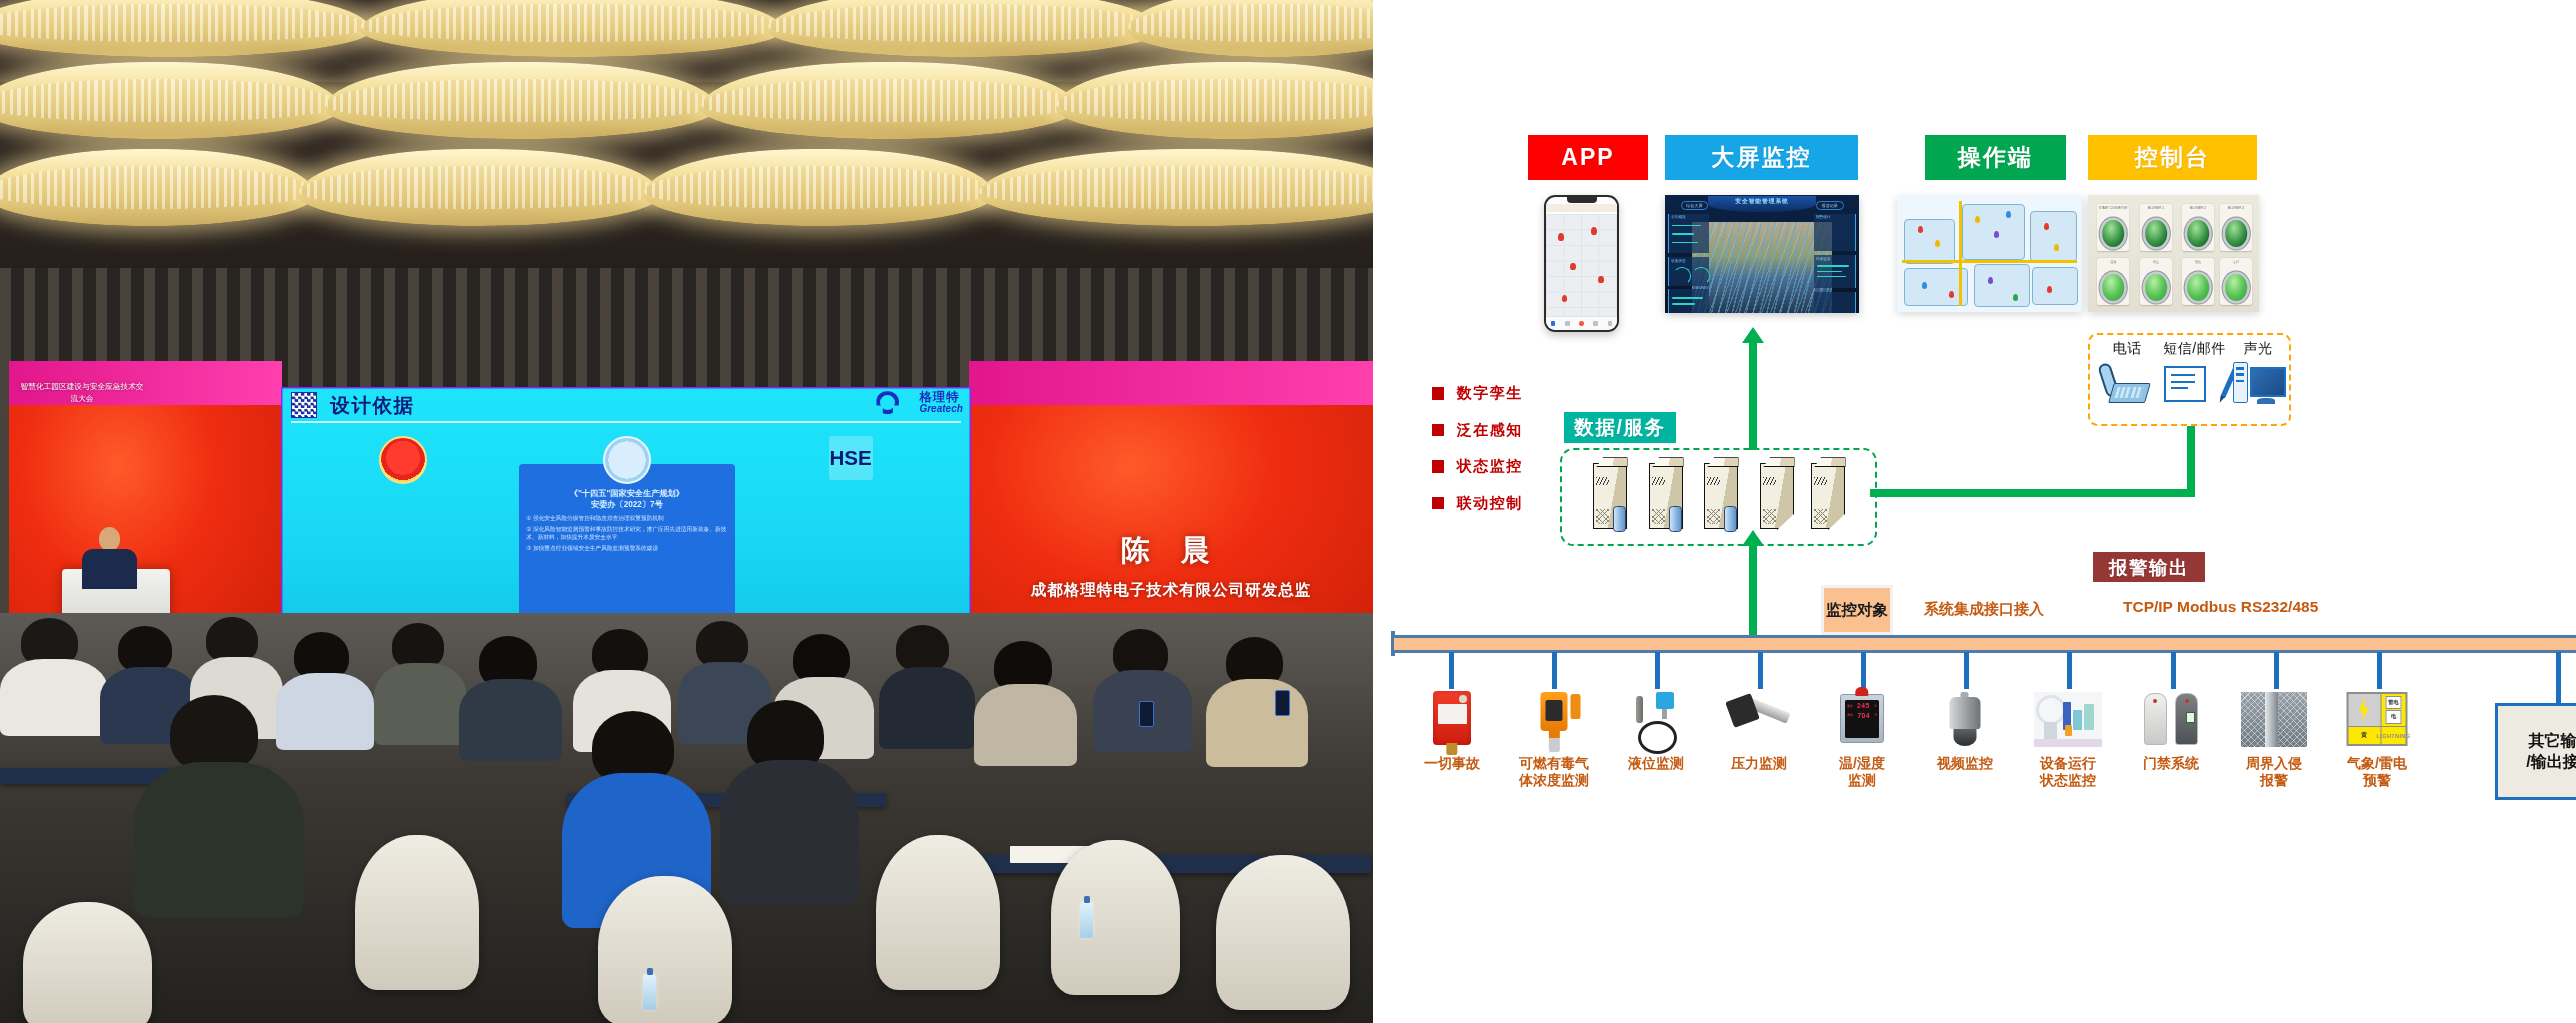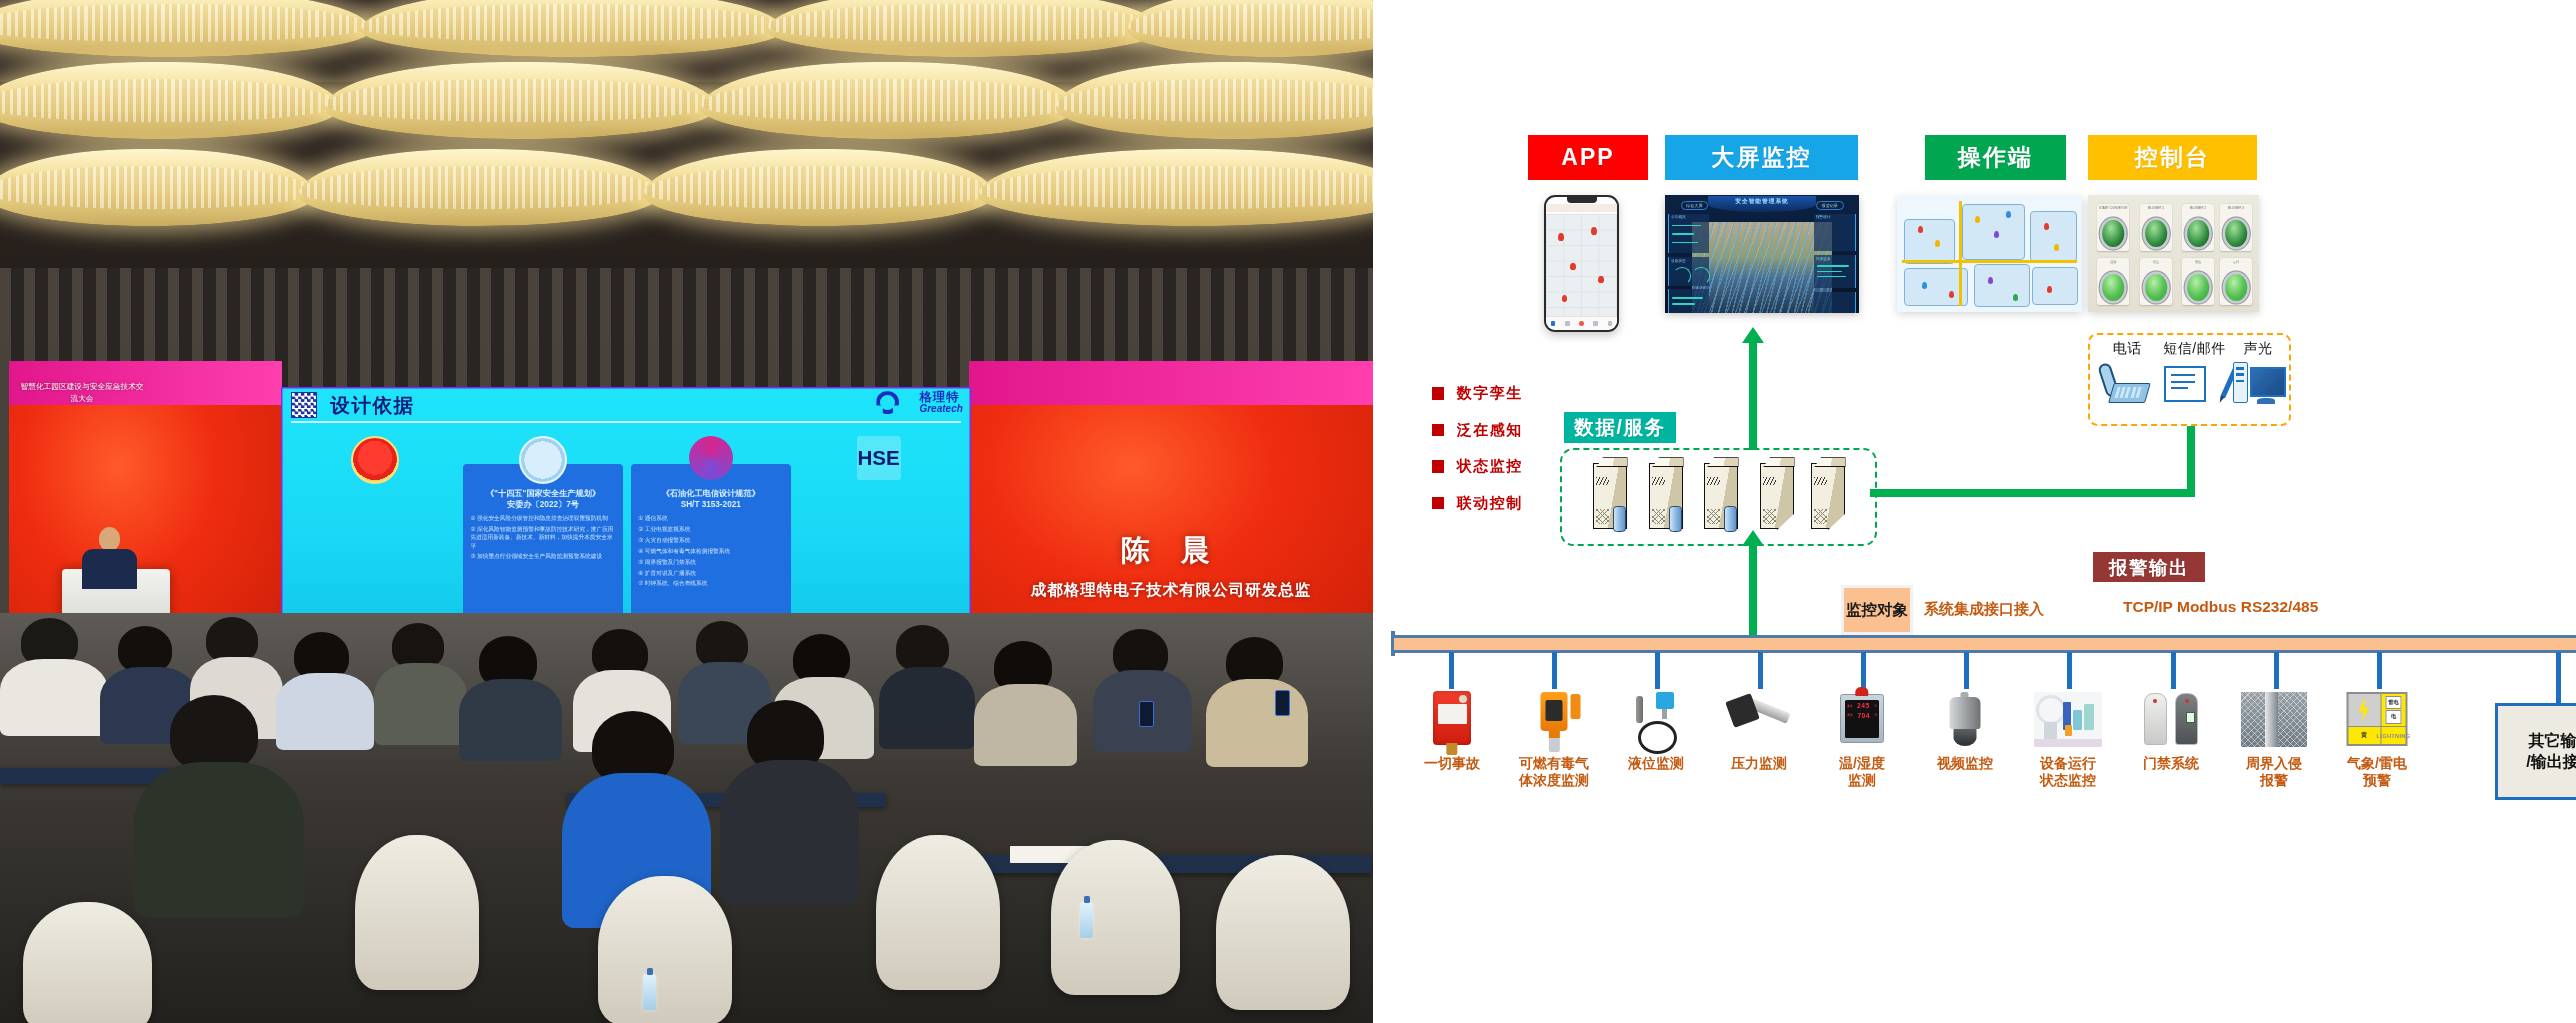--- a/index.html
+++ b/index.html
@@ -161,21 +161,21 @@
   .bullet .sq{width:12.4px;height:12.4px;background:#c00000;}
   .bullet .tx{color:#c00000;font-size:15px;font-weight:bold;letter-spacing:1.5px;}
 
   
   .tag{position:absolute;display:flex;align-items:center;justify-content:center;}
   .tag span{color:#fff;font-weight:bold;letter-spacing:1.5px;text-shadow:0.5px 0.5px 0 rgba(0,0,0,.12);}
   .tag.data{left:191px;top:412px;width:112px;height:31px;background:#00b5a0;}
   .tag.data span{font-size:19.6px;}
   .tag.alarmout{left:720px;top:552px;width:112px;height:30px;background:#953735;}
   .tag.alarmout span{font-size:18.5px;}
-  .tag.monobj{left:471px;top:588px;width:66px;height:44px;background:#fac090;box-shadow:0 0 0 3.1px #f2f2f2;}
+  .tag.monobj{left:451px;top:588px;width:66px;height:44px;background:#fac090;box-shadow:0 0 0 3.1px #f2f2f2;}
   .tag.monobj span{color:#1a1a1a;font-size:15.5px;letter-spacing:0;text-shadow:none;}
 
   .srvbox{position:absolute;left:187px;top:448px;width:313px;height:94px;
     border:2.6px dashed #00a651;border-radius:13.4px;background:#fff;}
   .server{position:absolute;top:13.4px;width:34px;height:66px;}
   .server .body{position:absolute;inset:0;border:1px solid #111;
     background:linear-gradient(100deg,#f3efe0 0 58%,#cfc6a8 58% 100%);}
   .server .top{position:absolute;left:-0.5px;right:-0.5px;top:-6.2px;height:8.2px;border:1px solid #111;
     background:linear-gradient(100deg,#fbf8ef 0 58%,#ded5b8 58% 100%);
     clip-path:polygon(10% 100%,30% 0,100% 0,100% 100%);}
@@ -377,34 +377,20 @@
           <div class="crest c1"></div>
         </div>
         <div class="col">
           <div class="crest c2"></div>
           <div class="card">
             <h4 style="white-space: pre-line;">《"十四五"国家安全生产规划》
 安委办〔2022〕7号</h4>
             <p>① 强化安全风险分级管控和隐患排查治理双重预防机制</p>
             <p>② 深化风险智能监测预警和事故防控技术研究，推广应用先进适用新装备、新技术、新材料，加快提升本质安全水平</p>
             <p>③ 加快重点行业领域安全生产风险监测预警系统建设</p>
-          </div>
-        </div>
-        <div class="col">
-          <div class="crest c3"></div>
-          <div class="card">
-            <h4 style="white-space: pre-line;">《石油化工电信设计规范》
-SH/T 3153-2021</h4>
-            <p>① 通信系统</p>
-            <p>② 工业电视监视系统</p>
-            <p>③ 火灾自动报警系统</p>
-            <p>④ 可燃气体和有毒气体检测报警系统</p>
-            <p>⑤ 周界报警及门禁系统</p>
-            <p>⑥ 扩音对讲及广播系统</p>
-            <p>⑦ 时钟系统、综合布线系统</p>
           </div>
         </div>
         <div class="col">
           <div class="crest c4">HSE</div>
         </div>
       </div>
     </div>
 
     <div class="podium"></div>
     <div class="presenter">

